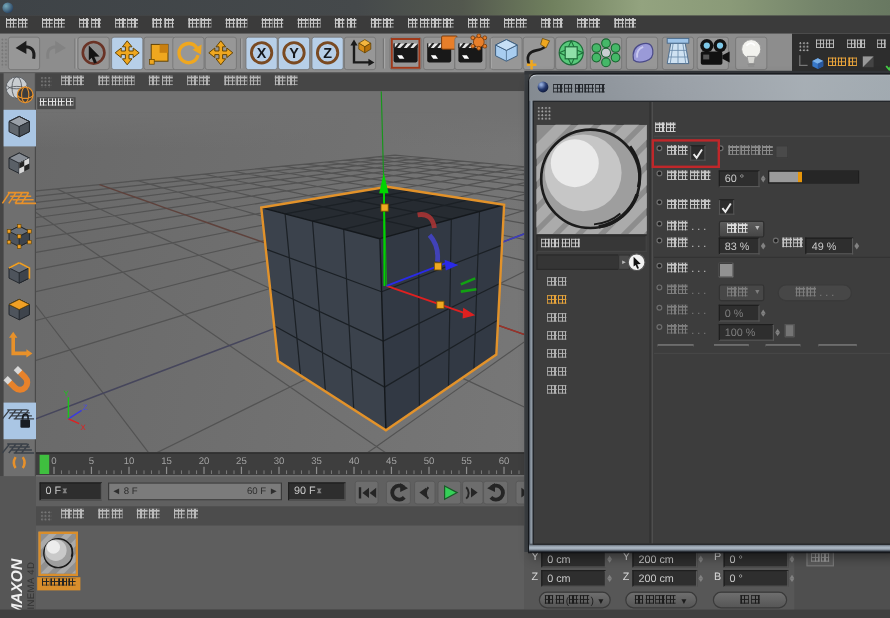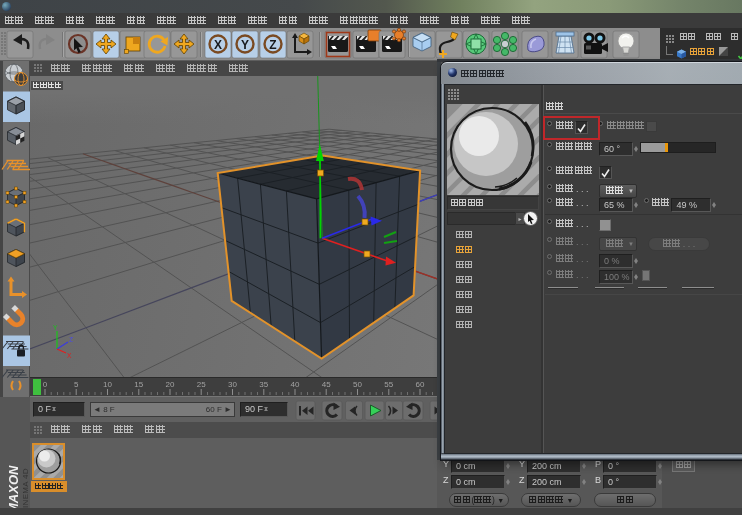--- a/index.html
+++ b/index.html
@@ -561,21 +561,21 @@
 
   <div class="row" style="left:102px;top:99px;height:16px">
     <span class="dot"></span>
           <span style="margin-left:4px;width:43px;font-size:9px;color:#c4c4c4"><i class="t"></i><i class="t"></i> . . .</span>
     <span style="width:38px;height:14px;background:linear-gradient(180deg,#5d5d5d,#464646);border:1px solid #2e2e2e;border-radius:2px;color:#dcdcdc;font-size:9px;line-height:13px;padding-left:6px"><i class="t"></i><i class="t"></i><span style="float:right;margin-right:2px;font-size:6px;color:#bbb">▼</span></span>
   </div>
 
   <div class="row" style="left:102px;top:113px;height:16px">
     <span class="dot"></span>
           <span style="margin-left:4px;width:43px;font-size:9px;color:#c4c4c4"><i class="t"></i><i class="t"></i> . . .</span>
-    <span class="fld" style="width:34px;height:14px;line-height:12px">65 %</span>
+    <span class="fld" style="width:34px;height:14px;line-height:12px">83 %</span>
           <span class="spin" style="width:7px;height:14px"></span>
     <span style="margin-left:4px" class="dot"></span>
           <span style="margin-left:3px;font-size:9px;color:#c4c4c4"><i class="t"></i><i class="t"></i></span>
     <span class="fld" style="margin-left:2px;width:40px;height:14px;line-height:12px">49 %</span>
           <span class="spin" style="width:7px;height:14px"></span>
   </div>
   <div class="abs" style="left:100px;top:129px;right:0;height:1px;background:#333"></div>
 
   <div class="row" style="left:102px;top:134px;height:15px">
     <span class="dot"></span>
@@ -593,21 +593,21 @@
   <div class="row" style="left:102px;top:169px;height:16px;color:#7d7d7d">
     <span class="dot" style="background:#3a3a3a"></span>
           <span style="margin-left:4px;width:43px;font-size:9px"><i class="t"></i><i class="t"></i> . . .</span>
     <span class="fld" style="width:34px;height:14px;line-height:12px;color:#7d7d7d">0 %</span>
           <span class="spin" style="width:7px;height:14px"></span>
   </div>
 
   <div class="row" style="left:102px;top:185px;height:16px;color:#7d7d7d">
     <span class="dot" style="background:#3a3a3a"></span>
           <span style="margin-left:4px;width:43px;font-size:9px"><i class="t"></i><i class="t"></i> . . .</span>
-    <span class="fld" style="width:34px;height:14px;line-height:12px;color:#7d7d7d">100 %</span>
+    <span class="fld" style="width:46px;height:14px;line-height:12px;color:#7d7d7d">100 %</span>
           <span class="spin" style="width:7px;height:14px"></span>
     <span style="margin-left:2px;width:8px;height:11px;background:#757575;border:1px solid #555"></span>
   </div>
 
   <div class="abs" style="left:103px;top:202px;width:30px;height:2px;background:#8e8e8e;border-bottom:1px solid #2c2c2c"></div>
   <div class="abs" style="left:150px;top:202px;width:29px;height:2px;background:#8e8e8e;border-bottom:1px solid #2c2c2c"></div>
   <div class="abs" style="left:193px;top:202px;width:29px;height:2px;background:#8e8e8e;border-bottom:1px solid #2c2c2c"></div>
   <div class="abs" style="left:237px;top:202px;width:32px;height:2px;background:#8e8e8e;border-bottom:1px solid #2c2c2c"></div>
   <div class="abs" style="left:100px;top:209px;right:0;height:1px;background:#464646"></div>
  </div>

